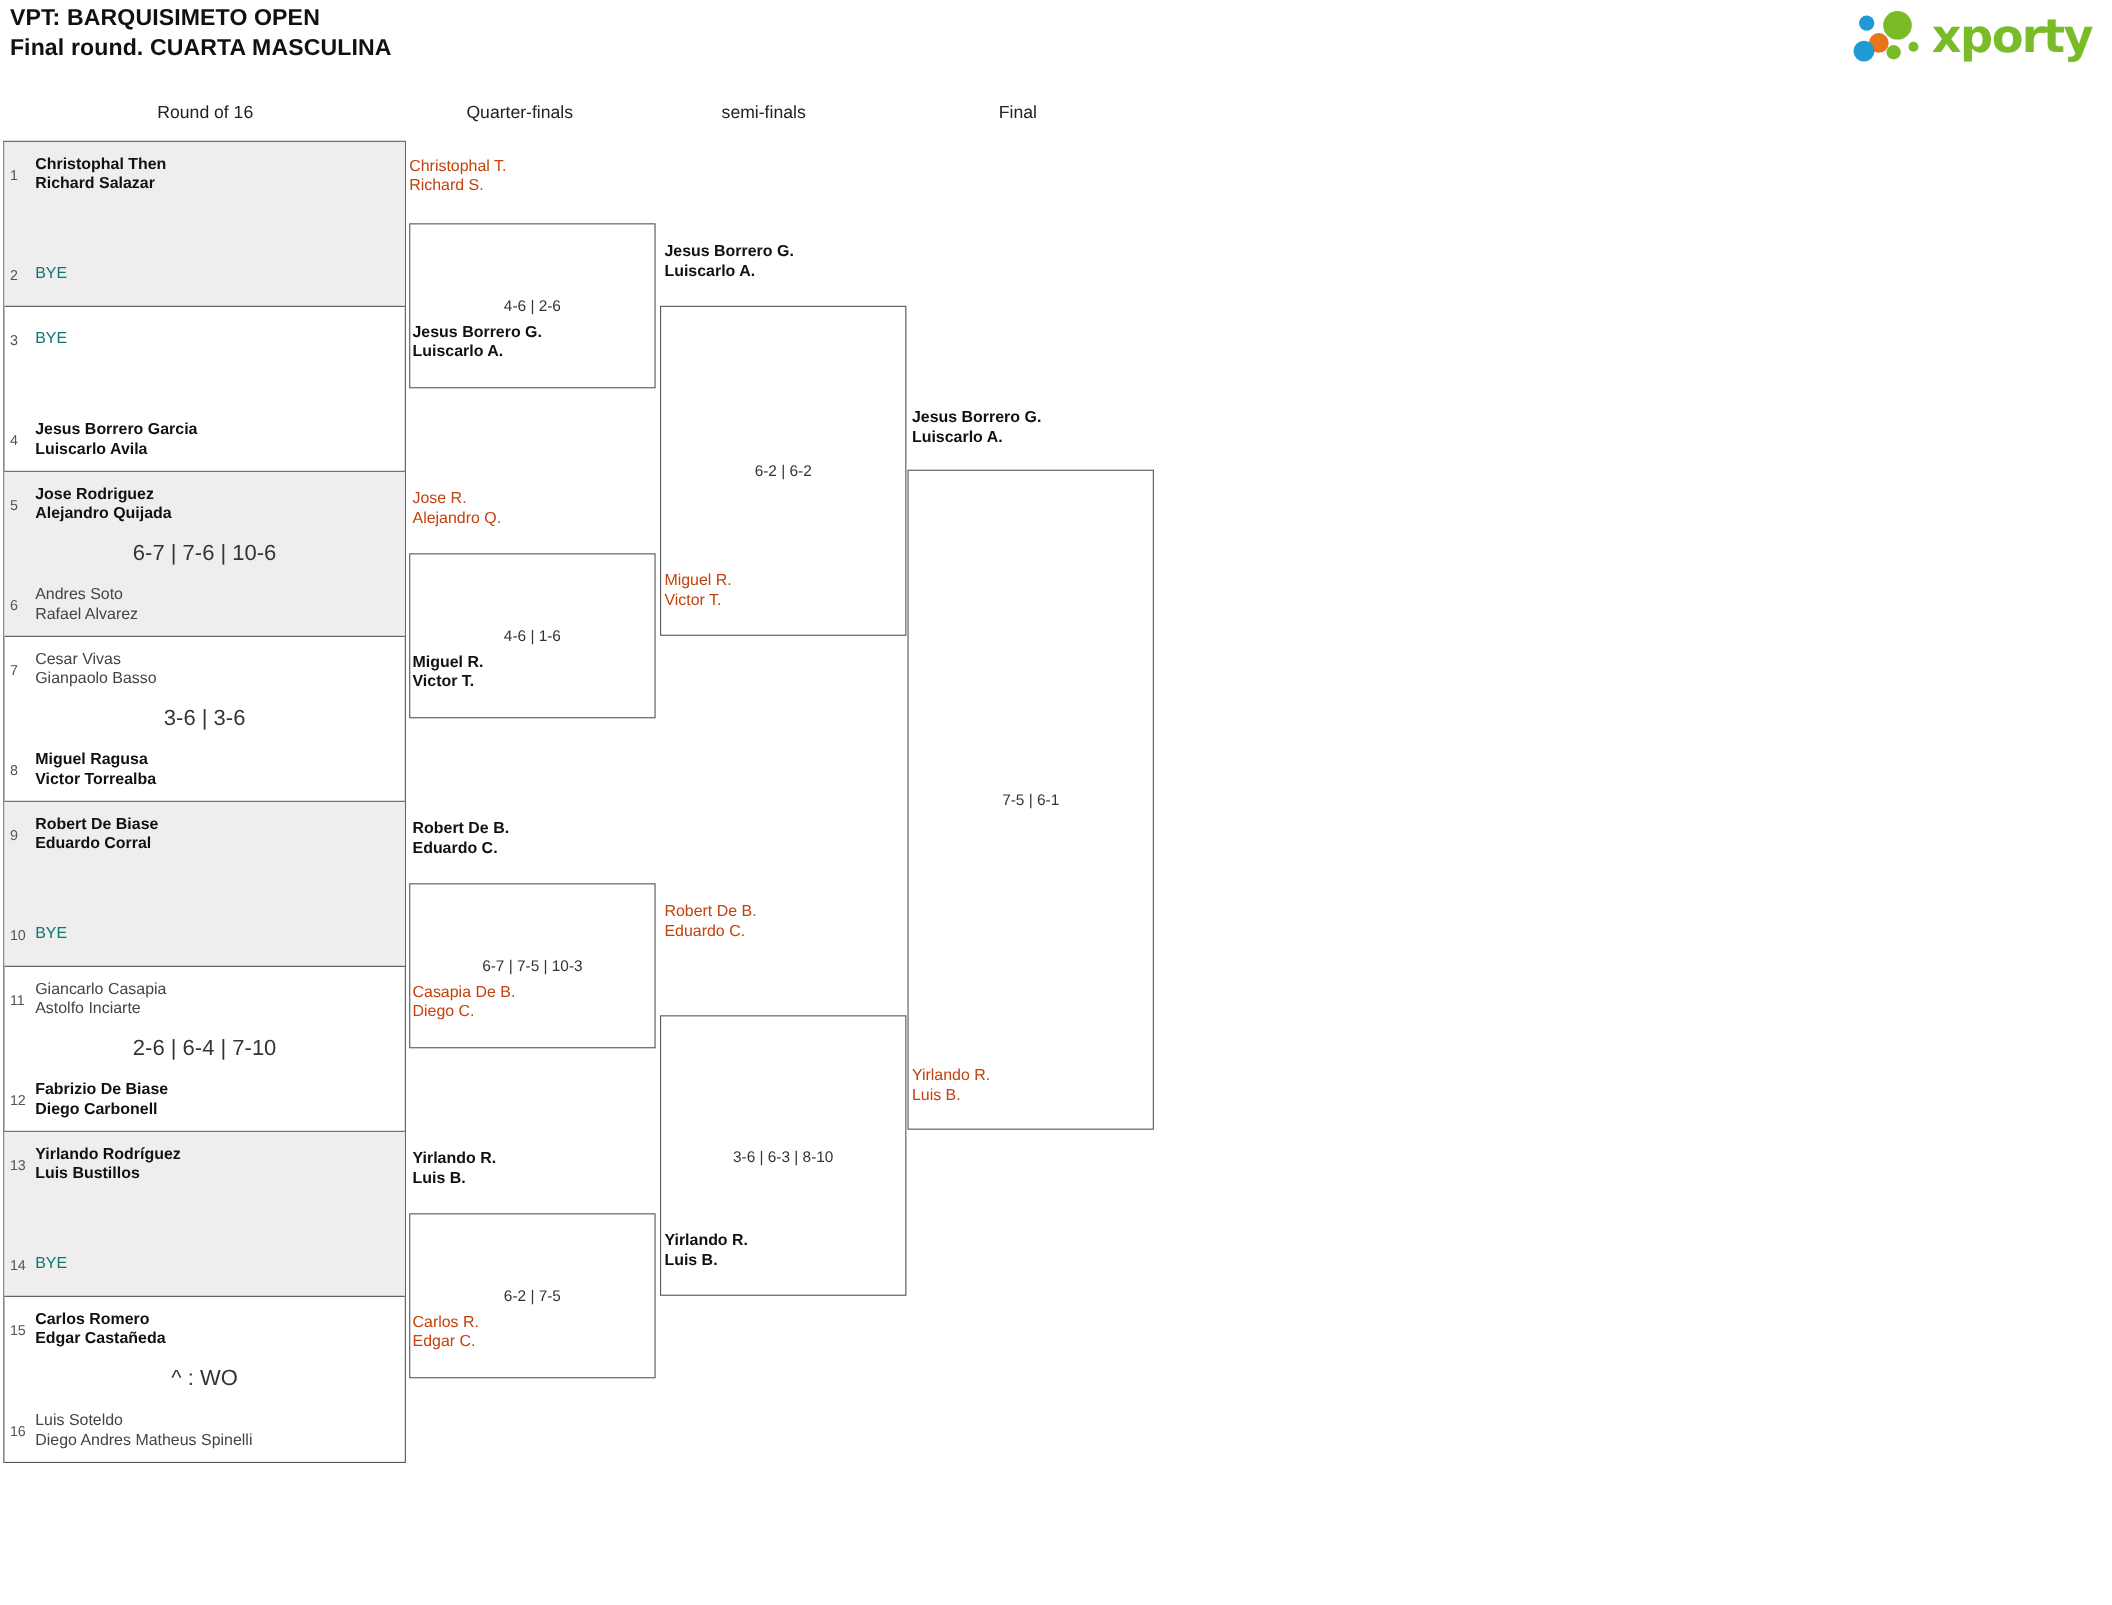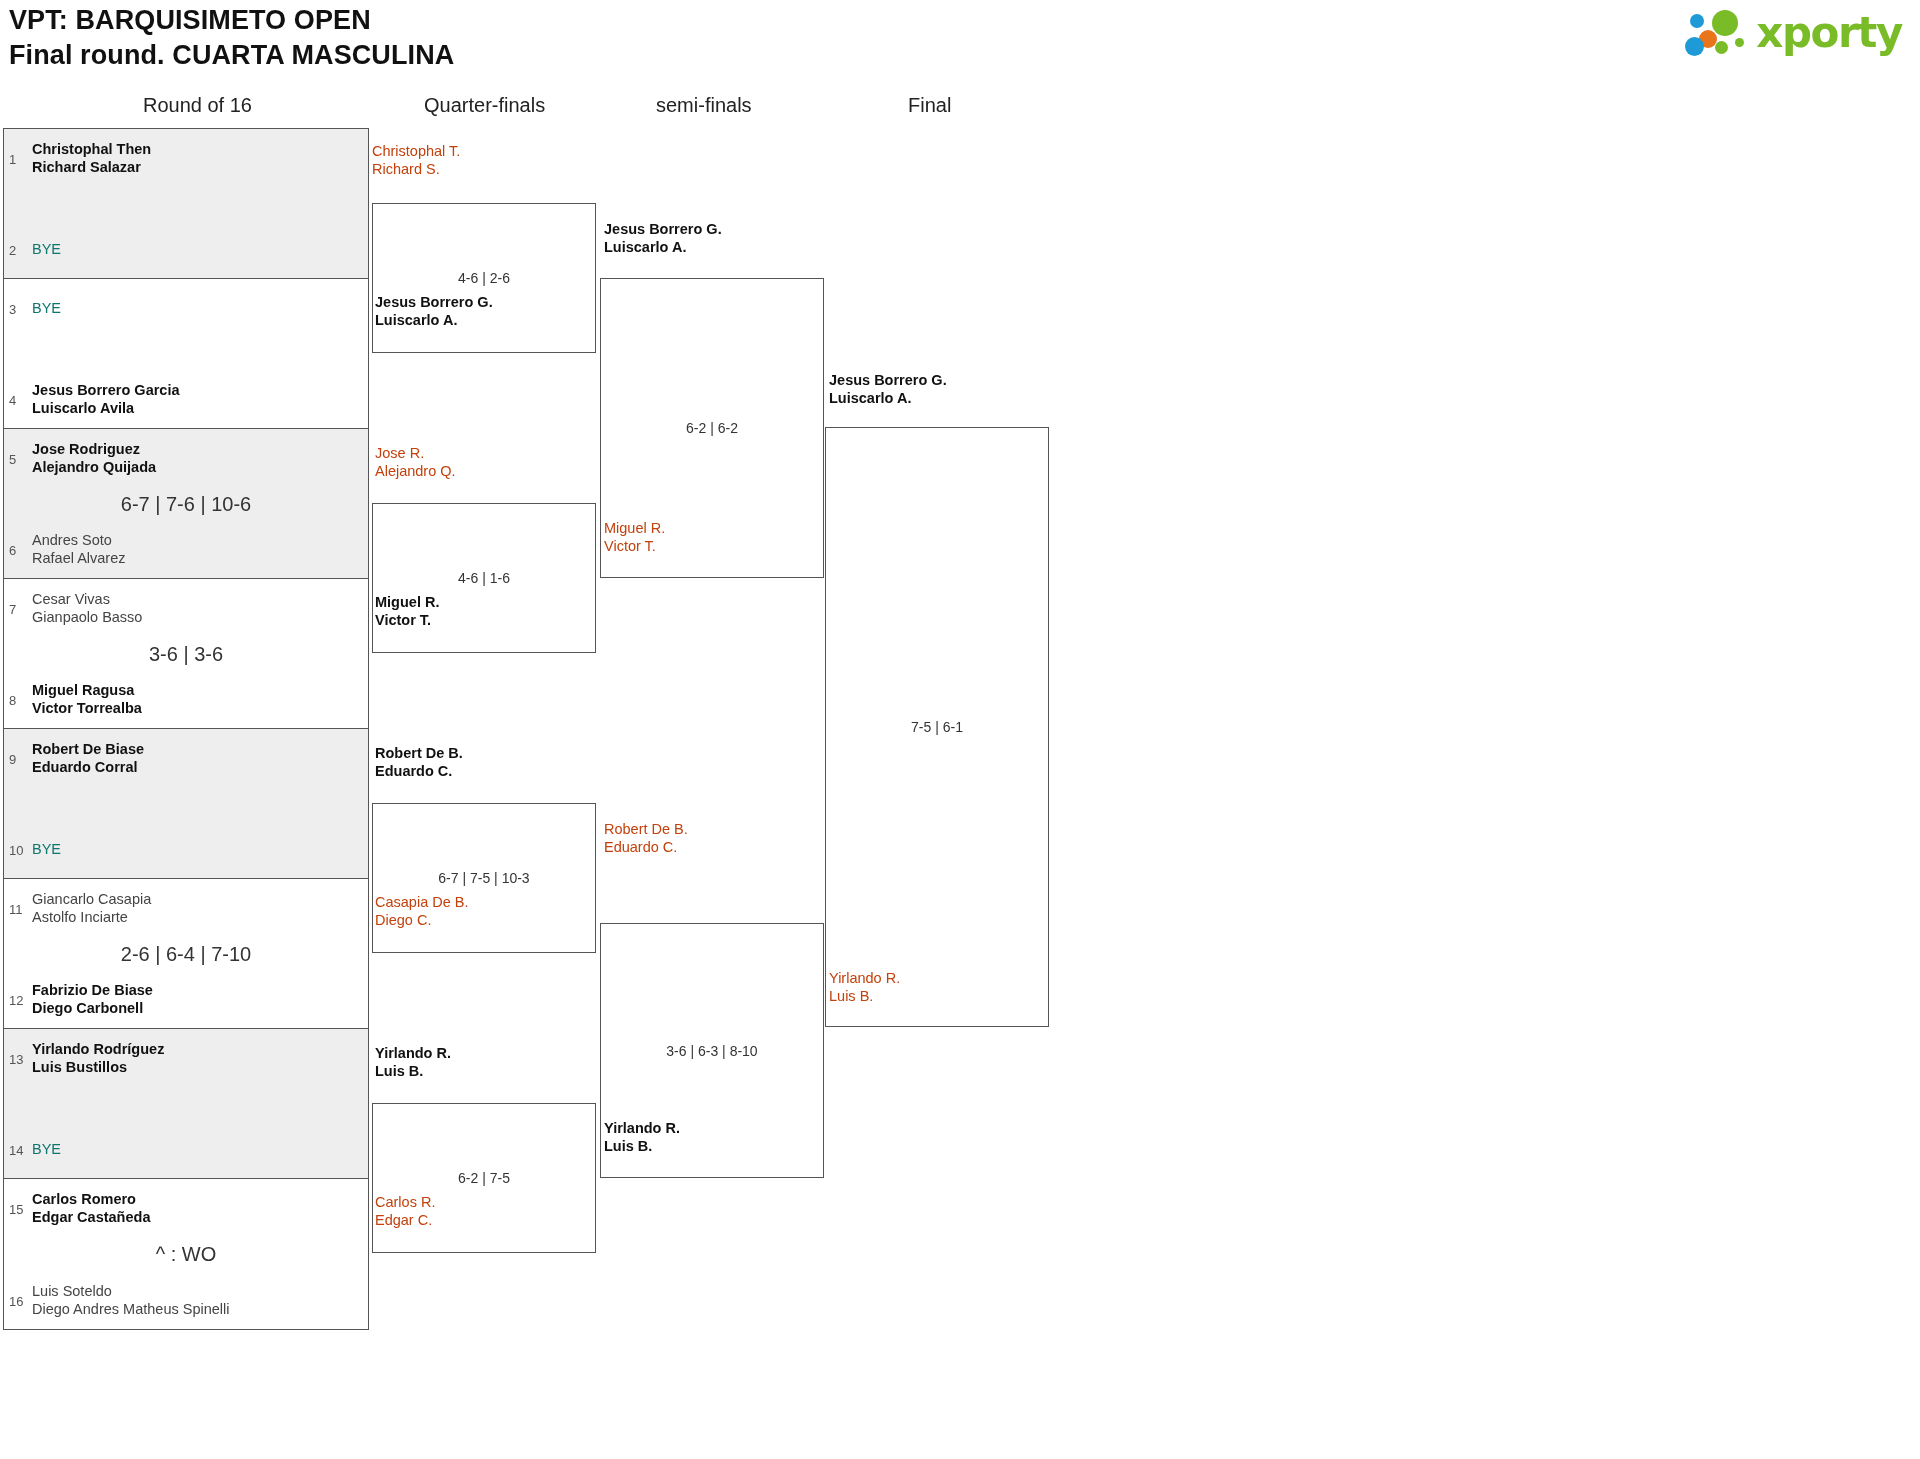--- a/index.html
+++ b/index.html
@@ -7,28 +7,28 @@
     width:1920px;height:1459px;
     background:#ffffff;
     font-family:"Liberation Sans", sans-serif;
     color:#1a1a1a;
     overflow:hidden;
     position:relative;
   }
   
   #header{position:absolute;left:0;top:0;width:1920px;height:88px;}
   #title-block{position:absolute;left:9px;top:3px;}
-  .title-line{font-size:27px;font-weight:700;line-height:1.30;letter-spacing:.1px;color:#111;white-space:nowrap;}
+  .title-line{font-size:21px;font-weight:700;line-height:1.30;letter-spacing:.1px;color:#111;white-space:nowrap;}
   
   #logo{position:absolute;right:18px;top:6px;height:54px;display:flex;align-items:center;gap:8px;}
   #logo-dots{position:relative;width:66px;height:50px;}
   #logo-dots i{position:absolute;border-radius:50%;display:block;}
   #logo-wordmark{font-size:42px;font-weight:800;color:#79bc28;letter-spacing:-1.4px;line-height:1;font-family:"DejaVu Sans",sans-serif;}
   
-  .round-head{position:absolute;top:94px;font-size:20px;color:#222;white-space:nowrap;}
+  .round-head{position:absolute;top:94px;font-size:16px;color:#222;white-space:nowrap;}
   
   #bracket{position:absolute;left:0;top:0;width:1920px;height:1459px;}
   
   #r16{position:absolute;left:3px;top:128px;width:366px;border:1px solid #555;box-sizing:border-box;}
   .r16-pair{position:relative;height:150px;box-sizing:border-box;border-bottom:1px solid #555;}
   .r16-pair.shade{background:#eeeeee;}
   .r16-pair:last-child{border-bottom:none;}
   .slot{position:absolute;left:0;width:100%;height:48px;}
   .slot.top{top:6px;}
   .slot.bot{bottom:4px;}

